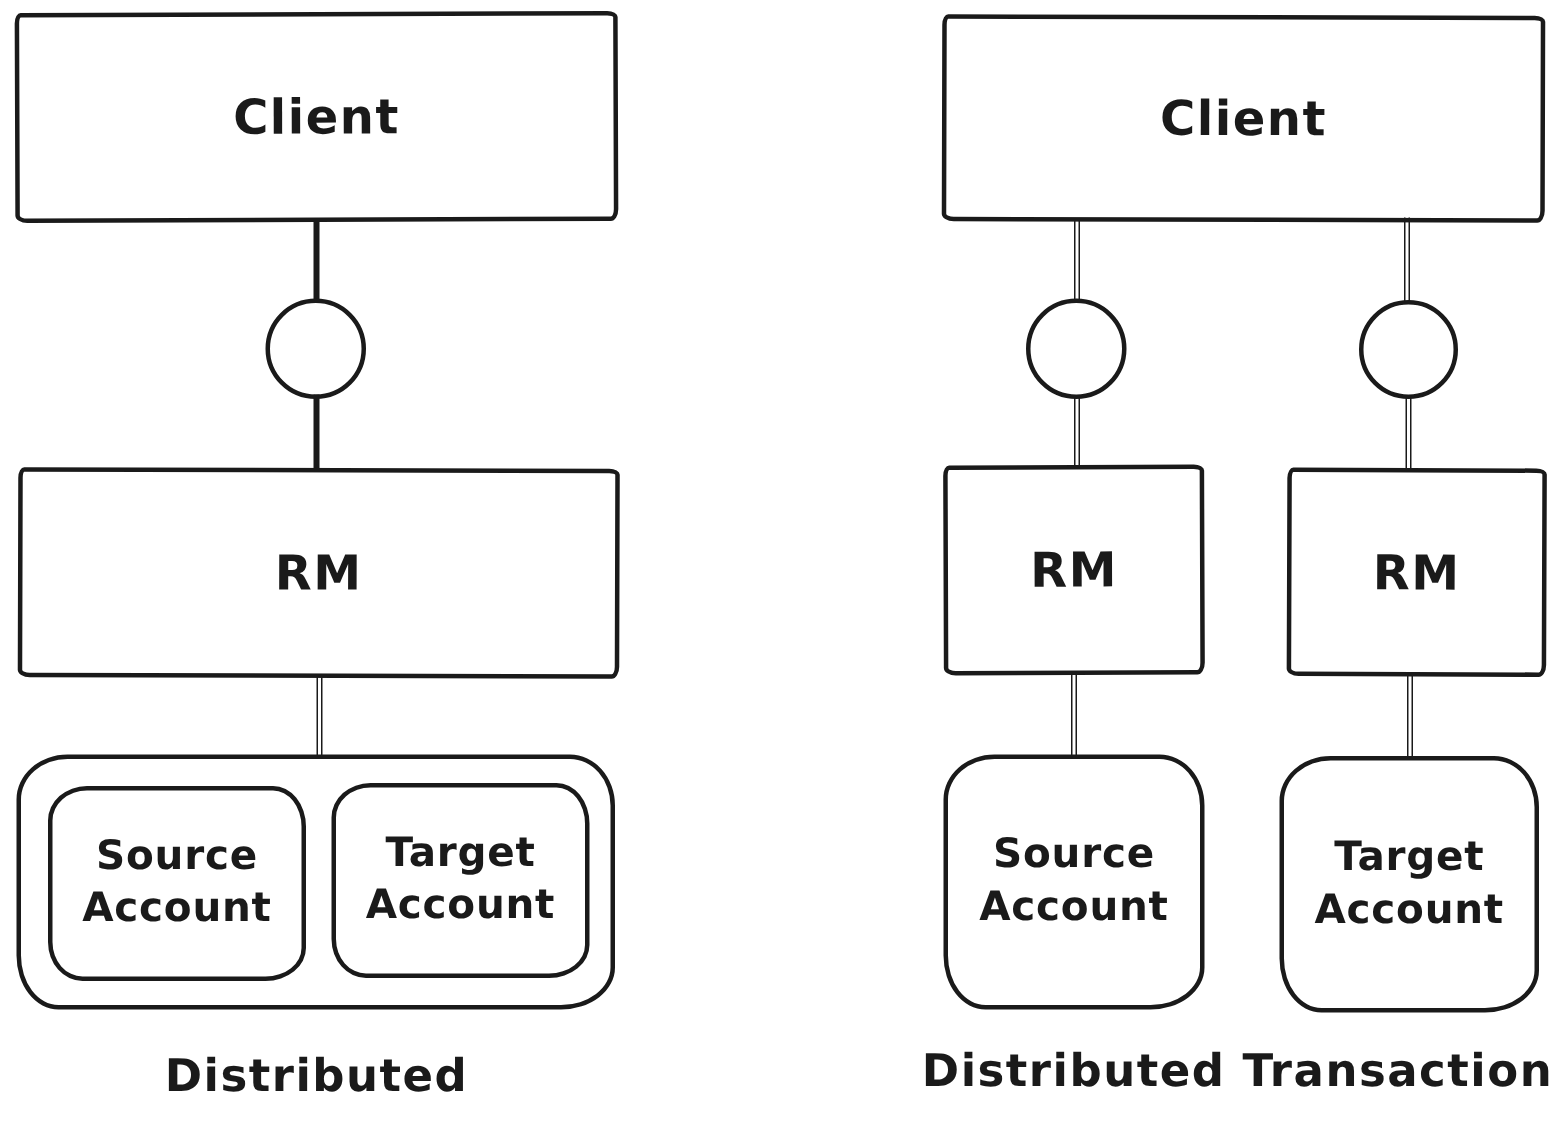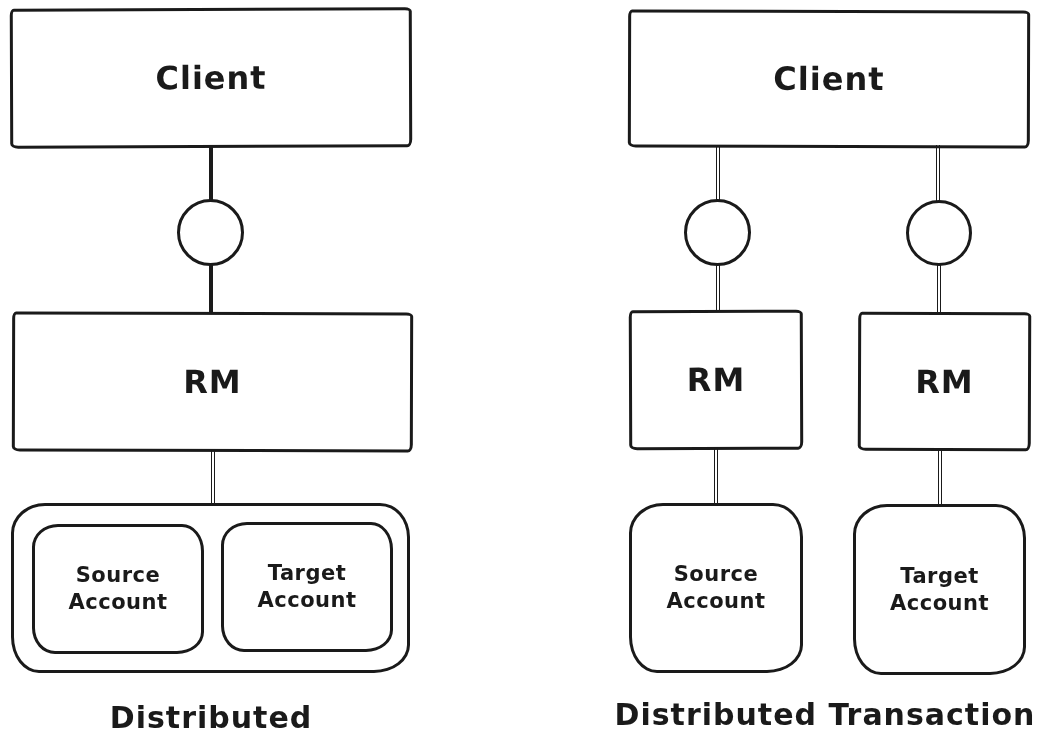--- a/index.html
+++ b/index.html
@@ -57,21 +57,21 @@
     border-left: 1.5px solid var(--stroke);
     border-right: 1.5px solid var(--stroke);
   }
   .node-label {
     font-size: 32px;
     font-weight: 600;
     letter-spacing: 1px;
     color: var(--stroke);
   }
   .account-label {
-    font-size: 21px;
+    font-size: 27px;
     font-weight: 600;
     line-height: 1.28;
     letter-spacing: 0.5px;
     color: var(--stroke);
   }
   .caption {
     position: absolute;
     text-align: center;
     font-size: 30px;
     font-weight: 600;

